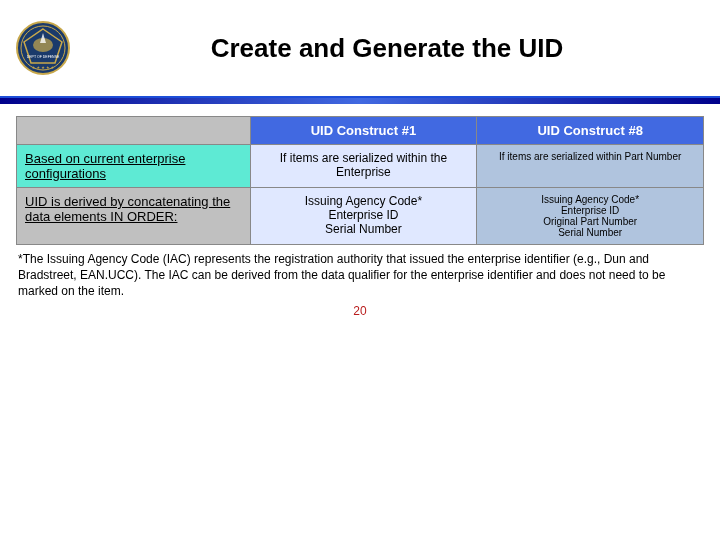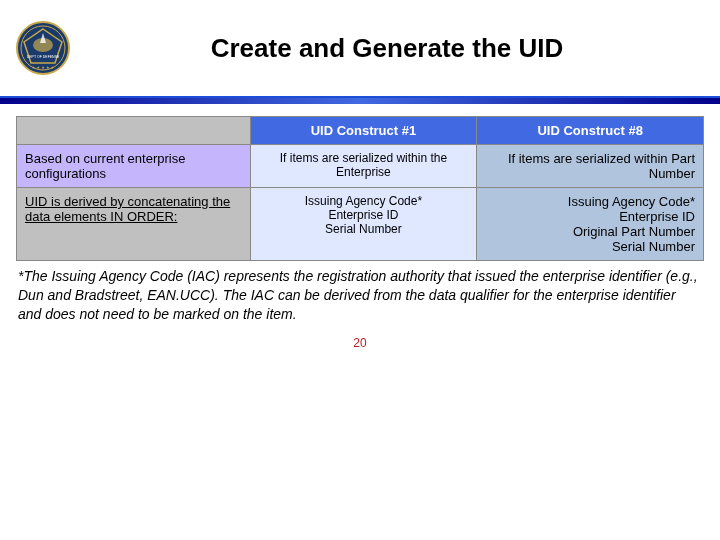--- a/index.html
+++ b/index.html
@@ -73,55 +73,54 @@
       width: 34%;
     }
     .uid-table .col-c1 {
       background: #e0e8ff;
       font-size: 12px;
       text-align: center;
       width: 33%;
     }
     .uid-table .col-c2 {
       background: #b0c4de;
-      font-size: 13px;
-      text-align: right;
+      font-size: 10px;
+      text-align: center;
       width: 33%;
       margin-top: 24px;
     }
     .uid-table .row-header-empty {
       background: #c0c0c0;
     }
     
     .row-header th:first-child {
       background: #c0c0c0;
       border: 1px solid #888;
     }
     
-    .row2 .col-label { background: #c4b5fd; }
+    .row2 .col-label { background: #5eead4; text-decoration: underline; }
     .row2 .col-c1 { background: #e0e8ff; }
     .row2 .col-c2 { background: #b0c4de; }
 
     
     .row3 .col-label { background: #c0c0c0; text-decoration: underline; }
     .row3 .col-c1 { background: #e0e8ff; }
     .row3 .col-c2 { background: #b0c4de; }
 
     
     .row4 .col-label { background: #c0c0c0; }
     .row4 .col-c1 { background: #e0e8ff; }
     .row4 .col-c2 { background: #b0c4de; }
 
     .footnote {
-      font-size: 14px;
+      font-size: 12px;
       color: #000;
       line-height: 1.35;
-      margin-bottom: 12px;
+      margin-bottom: 4px;
       padding: 0 2px;
-      font-style: italic;
     }
     .page-number {
       text-align: center;
       font-size: 12px;
       color: #b91c1c;
     }
 
     
     .logo-svg {
       width: 54px;

